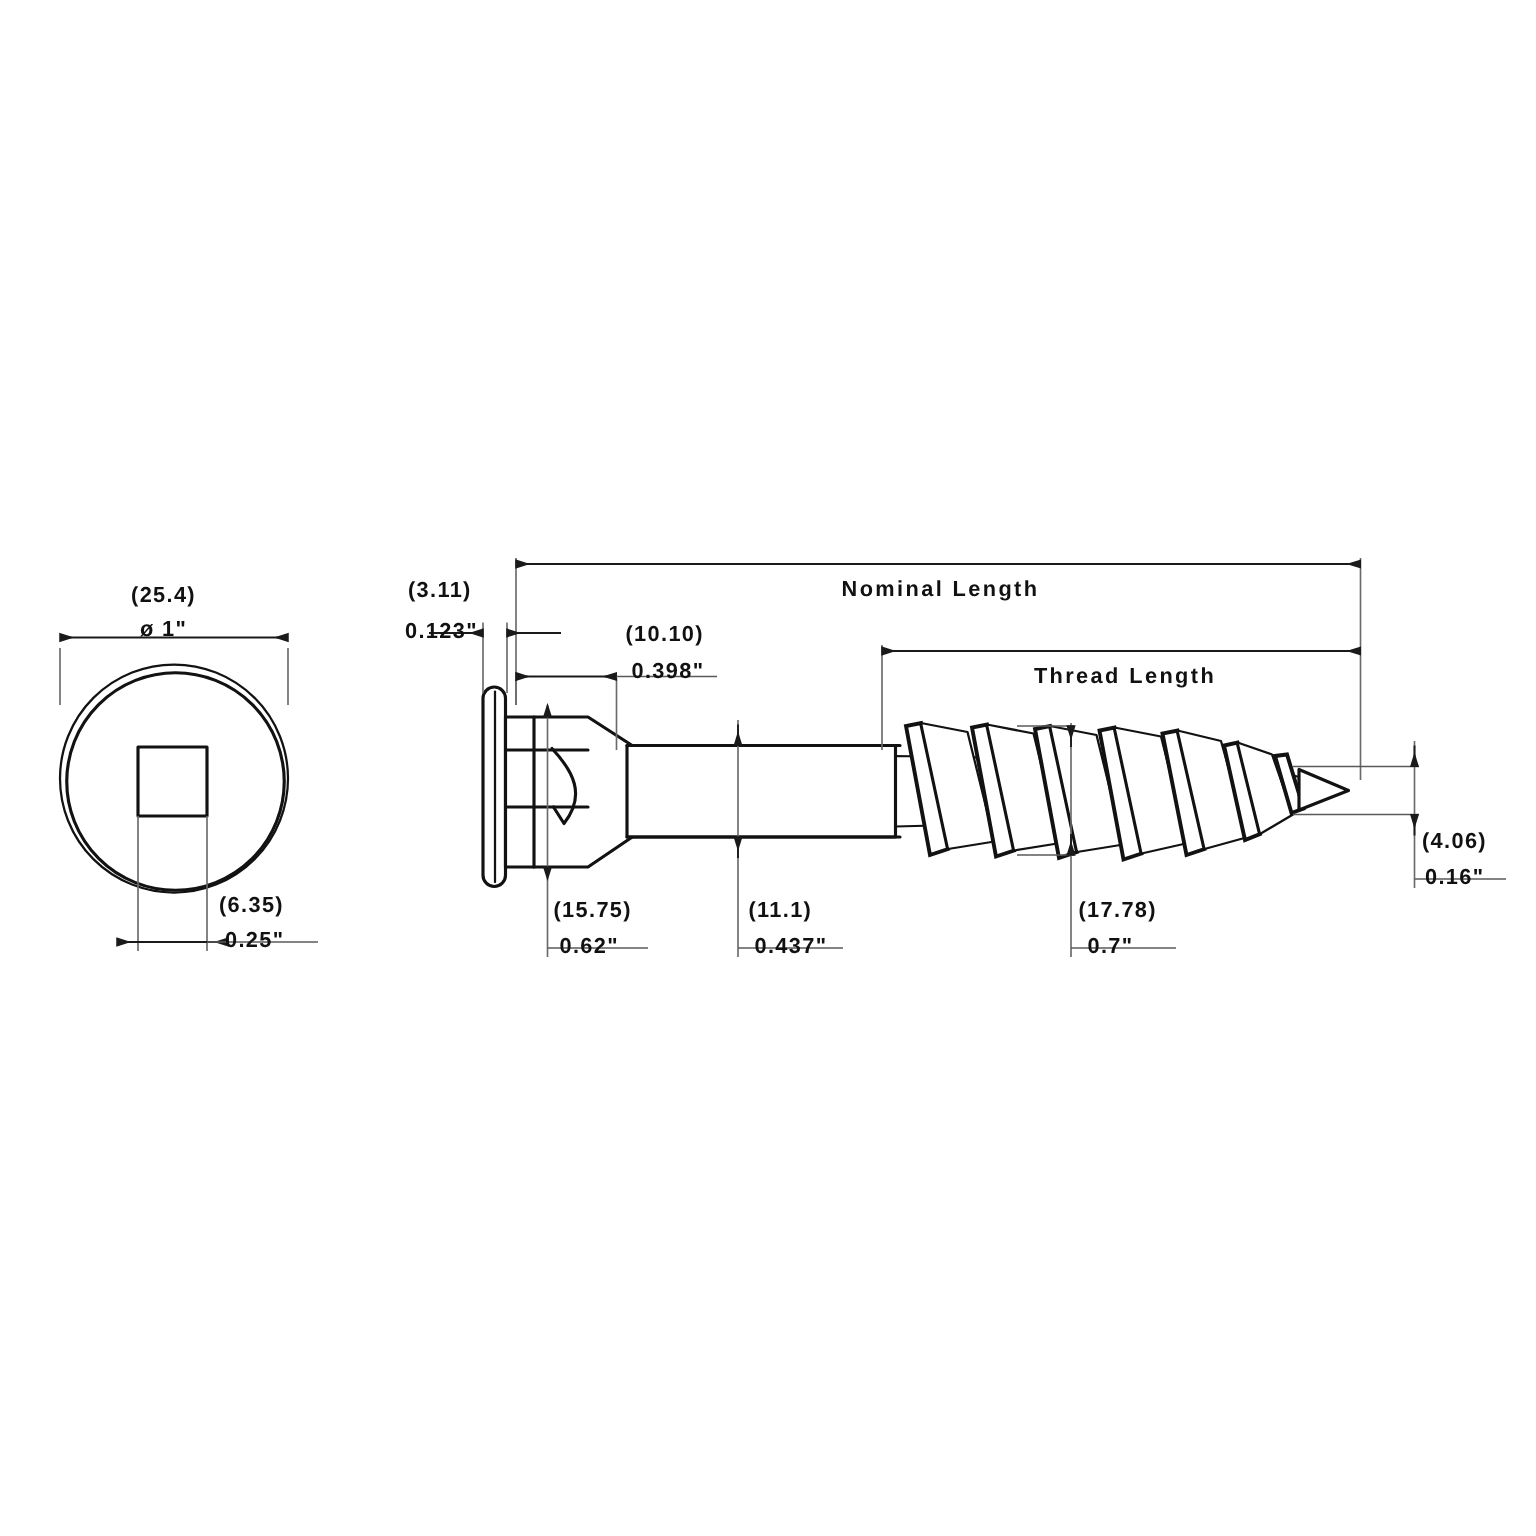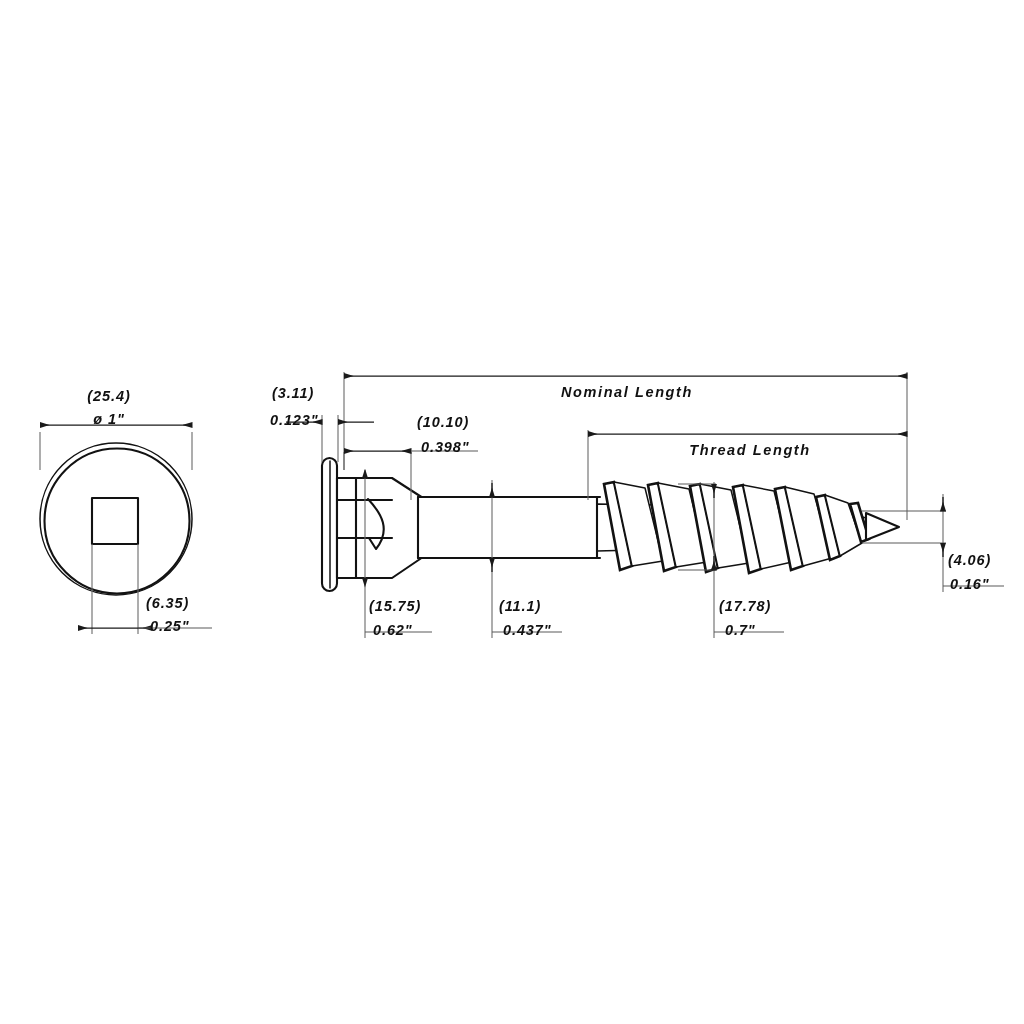--- a/index.html
+++ b/index.html
@@ -11,21 +11,20 @@
     width: 1024px;
     height: 1024px;
     font-family: "Liberation Sans", sans-serif;
     overflow: hidden;
   }
   #drawing-root {
     position: relative;
     width: 1024px;
     height: 1024px;
     background: #ffffff;
-    font-style: italic;
   }
   svg.tech-drawing {
     display: block;
     width: 1024px;
     height: 1024px;
   }
   
   .part-line {
     fill: none;
     stroke: #121212;

